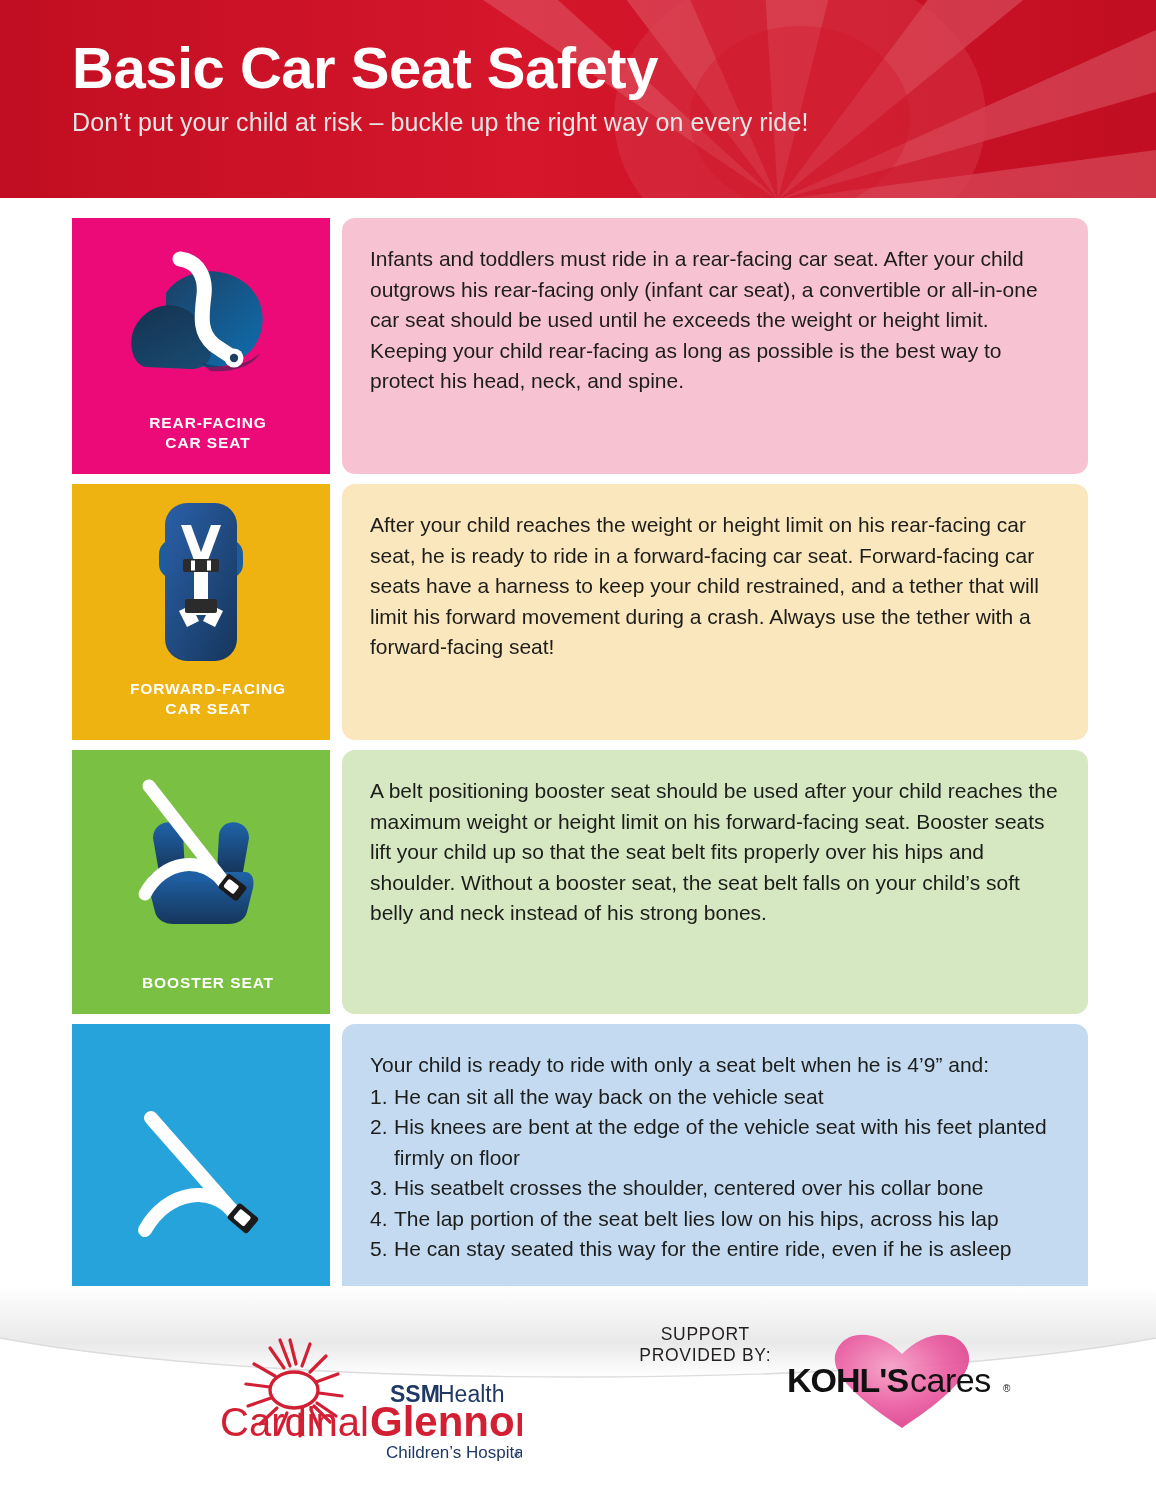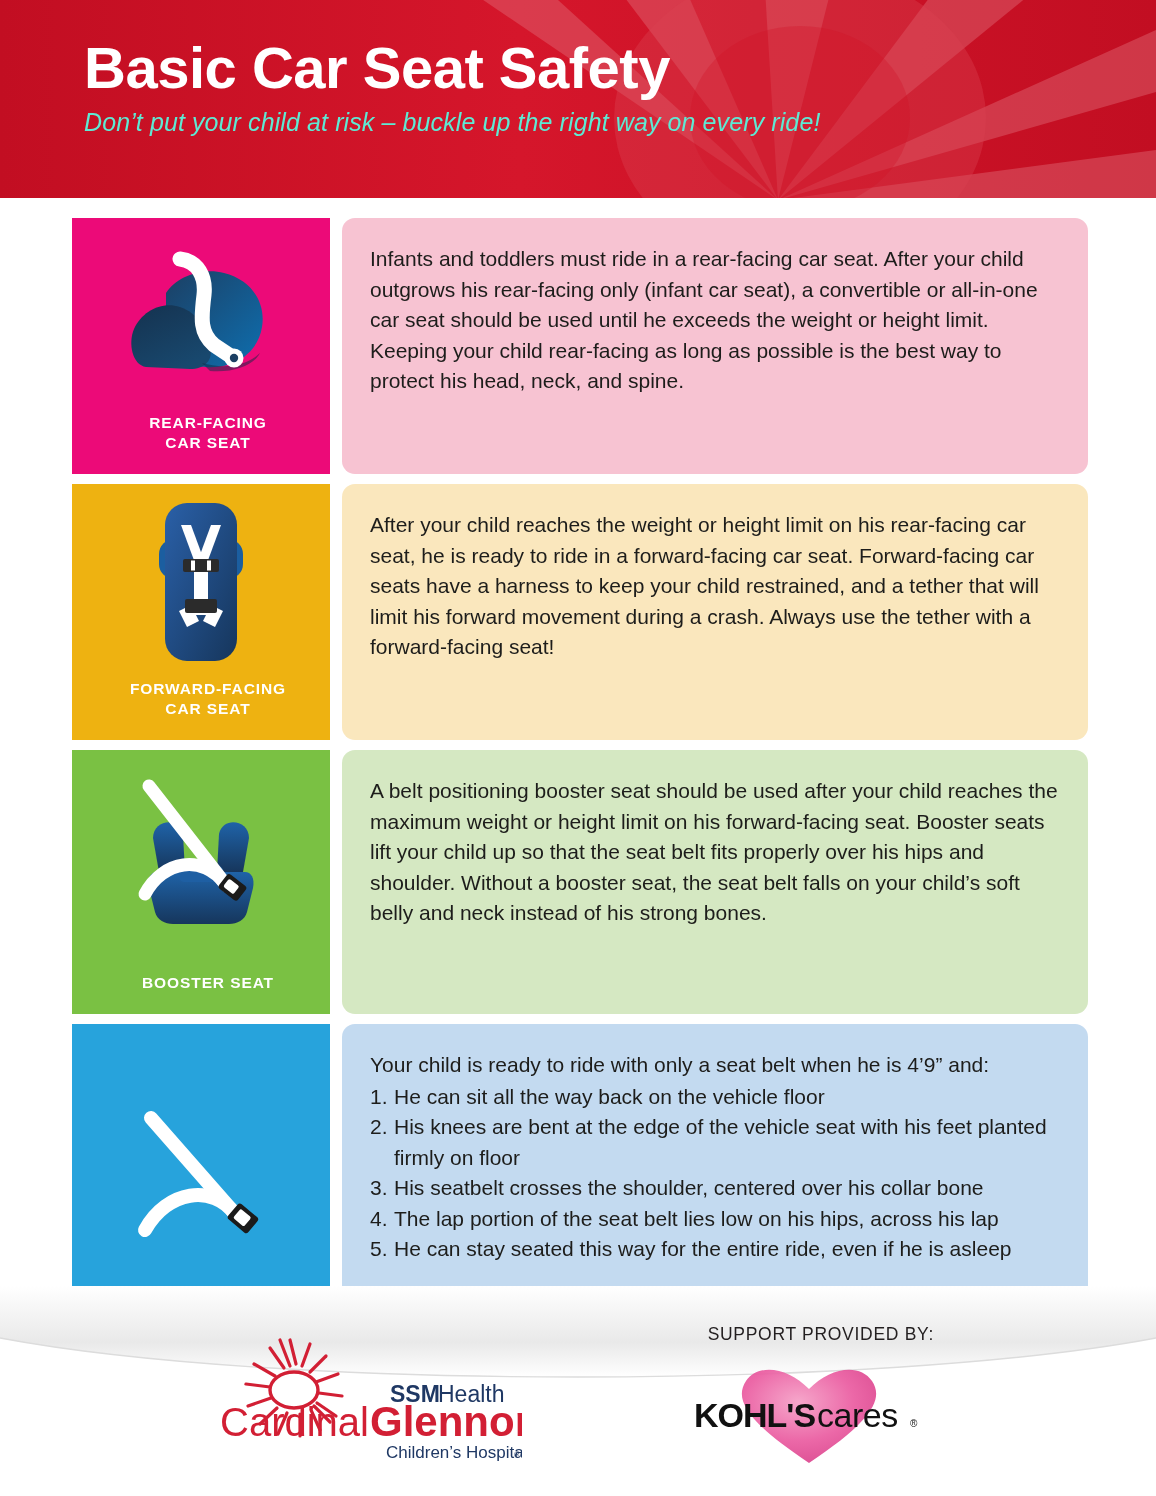--- a/index.html
+++ b/index.html
@@ -10,28 +10,28 @@
     font-family:"Liberation Sans", sans-serif;
     overflow:hidden;position:relative;
   }
 
   
   .header{
     position:absolute;left:0;top:0;width:1156px;height:198px;
     background:#cf1126;overflow:hidden;
   }
   .hdr-rays{position:absolute;left:0;top:0;width:1156px;height:198px;}
-  .hdr-text{position:absolute;left:84px;top:38px;z-index:3;}
+  .hdr-text{position:absolute;left:72px;top:38px;z-index:3;}
   .hdr-title{
     color:#ffffff;font-size:58px;font-weight:bold;line-height:1.02;
     letter-spacing:-0.5px;margin:0;white-space:nowrap;
   }
   .hdr-sub{
-    color:#5eead4;font-size:25px;font-weight:400;line-height:1.2;
-    margin:10px 0 0 0;white-space:nowrap;letter-spacing:0.1px;font-style:italic;
+    color:#e5e5e5;font-size:25px;font-weight:400;line-height:1.2;
+    margin:10px 0 0 0;white-space:nowrap;letter-spacing:0.1px;
   }
 
   
   .rows{position:absolute;left:0;top:218px;width:1156px;}
   .row{
     position:relative;display:flex;align-items:stretch;
     margin-bottom:10px;padding-left:72px;
   }
   .tile{
     width:258px;flex:0 0 258px;position:relative;
@@ -70,21 +70,21 @@
     position:absolute;left:0;top:1286px;width:1156px;height:210px;
     background:#ffffff;overflow:hidden;
   }
   .footer-curve{position:absolute;left:0;top:0;width:1156px;height:120px;}
   .footer-inner{
     position:absolute;left:0;top:38px;width:1156px;height:172px;
     display:flex;align-items:flex-start;justify-content:center;gap:112px;
   }
   .logo-ssm{position:relative;width:300px;height:150px;}
   .logo-kohls{position:relative;width:300px;height:150px;display:flex;
-    flex-direction:column;align-items:flex-end;}
+    flex-direction:row;align-items:flex-start;}
   .support-label{
     color:#231f20;font-size:17.5px;font-weight:500;letter-spacing:0.7px;
     margin:0 0 14px 0;text-align:center;
   }
   .kohls-art{position:relative;width:250px;height:108px;}
   .kohls-art svg{position:absolute;left:0;top:0;}
 </style>
 </head>
 <body>
 
@@ -231,21 +231,21 @@
             <rect x="5" y="-6" width="14" height="12" rx="2" fill="#ffffff"></rect>
           </g>
         </svg>
       </div>
     </div>
     <div class="panel" id="panel4" style="background: rgb(195, 218, 240);">
       <p class="lead">Your child is ready to ride with only a seat belt when he is 4’9” and:</p>
       <ul class="list" id="sb-list">
           <li>
             <span class="num">1.</span>
-            <span class="txt">He can sit all the way back on the vehicle floor</span>
+            <span class="txt">He can sit all the way back on the vehicle seat</span>
           </li>
           <li>
             <span class="num">2.</span>
             <span class="txt">His knees are bent at the edge of the vehicle seat with his feet planted firmly on floor</span>
           </li>
           <li>
             <span class="num">3.</span>
             <span class="txt">His seatbelt crosses the shoulder, centered over his collar bone</span>
           </li>
           <li>

